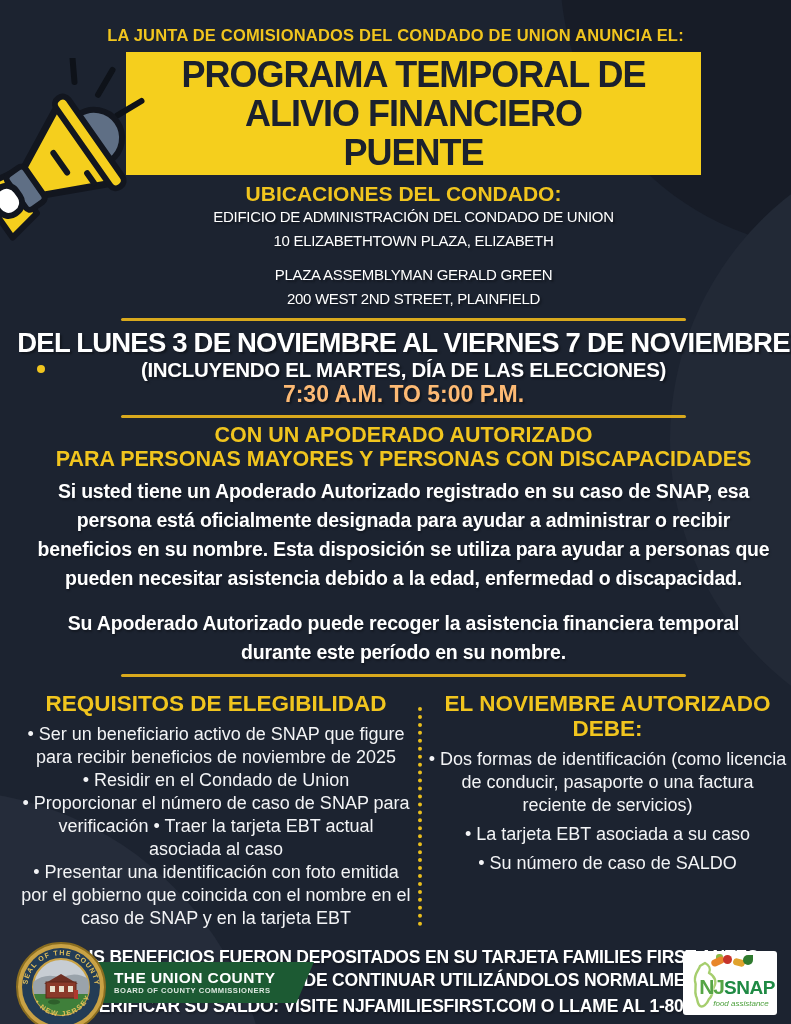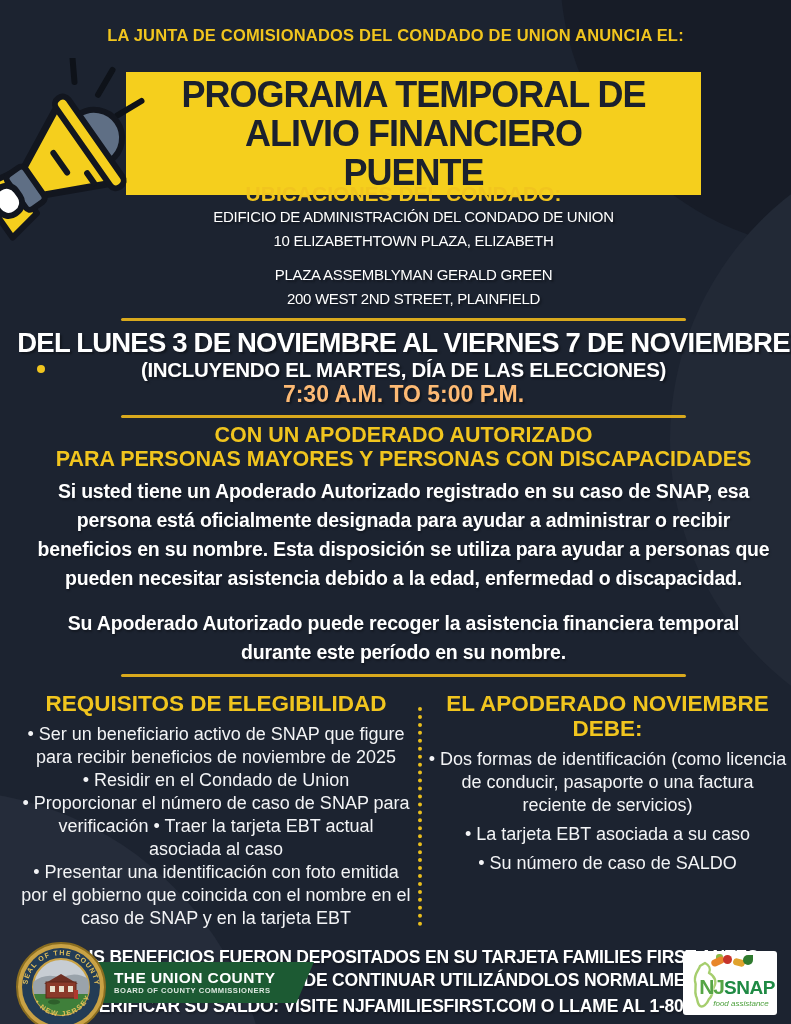--- a/index.html
+++ b/index.html
@@ -14,21 +14,21 @@
   .circle.light-r{width:620px;height:620px;left:670px;top:130px;background:#222936;}
   .circle.light-bl{width:660px;height:660px;left:-390px;top:790px;background:#252C3A;}
 
   .announcement{
     position:absolute;top:26px;left:0;width:100%;text-align:center;
     color:#F1C51E;font-weight:700;font-size:16.5px;letter-spacing:.2px;
   }
   .title-box{
     position:absolute;left:126px;top:52px;width:575px;height:123px;
     background:#F5CF1D;display:flex;flex-direction:column;justify-content:center;
-    text-align:center;z-index:2;margin-top:20px;
+    text-align:center;z-index:2;
   }
   .title-line{
     color:#1B212E;font-weight:700;font-size:36px;line-height:39px;
     letter-spacing:-1px;
   }
   .megaphone{position:absolute;left:-14px;top:58px;z-index:3;}
 
   .content{position:absolute;left:8px;top:182px;width:100%;text-align:center;z-index:2;}
   .loc-heading{color:#F1C51E;font-weight:700;font-size:21px;line-height:23px;}
   .loc-name,.loc-addr{
@@ -170,21 +170,21 @@
     <div class="columns">
       <div class="col-left">
         <div class="col-heading">REQUISITOS DE ELEGIBILIDAD</div>
         <div class="col-item">• Ser un beneficiario activo de SNAP que figure para recibir beneficios de noviembre de 2025</div>
         <div class="col-item">• Residir en el Condado de Union</div>
         <div class="col-item">• Proporcionar el número de caso de SNAP para verificación • Traer la tarjeta EBT actual asociada al caso</div>
         <div class="col-item">• Presentar una identificación con foto emitida por el gobierno que coincida con el nombre en el caso de SNAP y en la tarjeta EBT</div>
       </div>
       <div class="col-divider"></div>
       <div class="col-right">
-        <div class="col-heading">EL APODERADO NOVIEMBRE DEBE:</div>
+        <div class="col-heading">EL NOVIEMBRE AUTORIZADO DEBE:</div>
         <div class="col-item">• Dos formas de identificación (como licencia de conducir, pasaporte o una factura reciente de servicios)</div>
         <div class="col-item">• La tarjeta EBT asociada a su caso</div>
         <div class="col-item">• Su número de caso de SALDO</div>
       </div>
     </div>
 
     <div class="notes">
       <div class="note-line">SI SUS BENEFICIOS FUERON DEPOSITADOS EN SU TARJETA FAMILIES FIRST ANTES DEL 31 DE OCTUBRE, PUEDE CONTINUAR UTILIZÁNDOLOS NORMALMENTE.</div>
       <div class="note-line second">PARA VERIFICAR SU SALDO:  VISITE NJFAMILIESFIRST.COM O LLAME AL 1-800-997-3333</div>
     </div>

